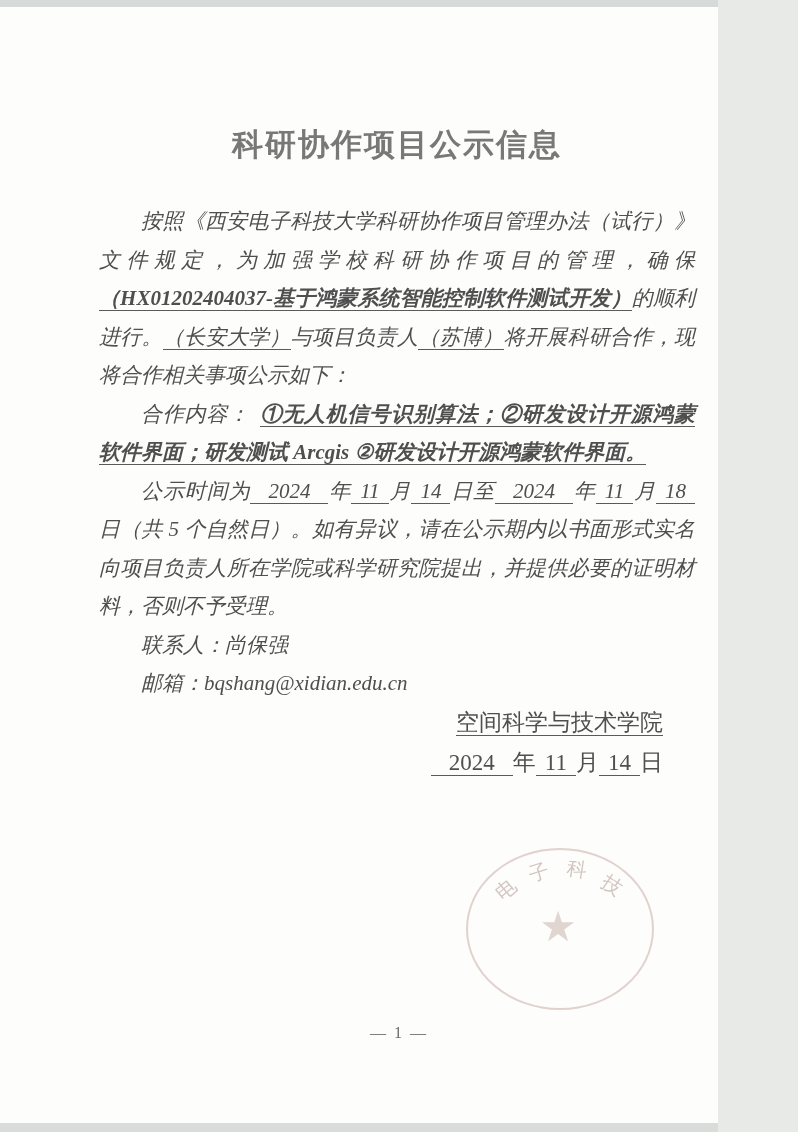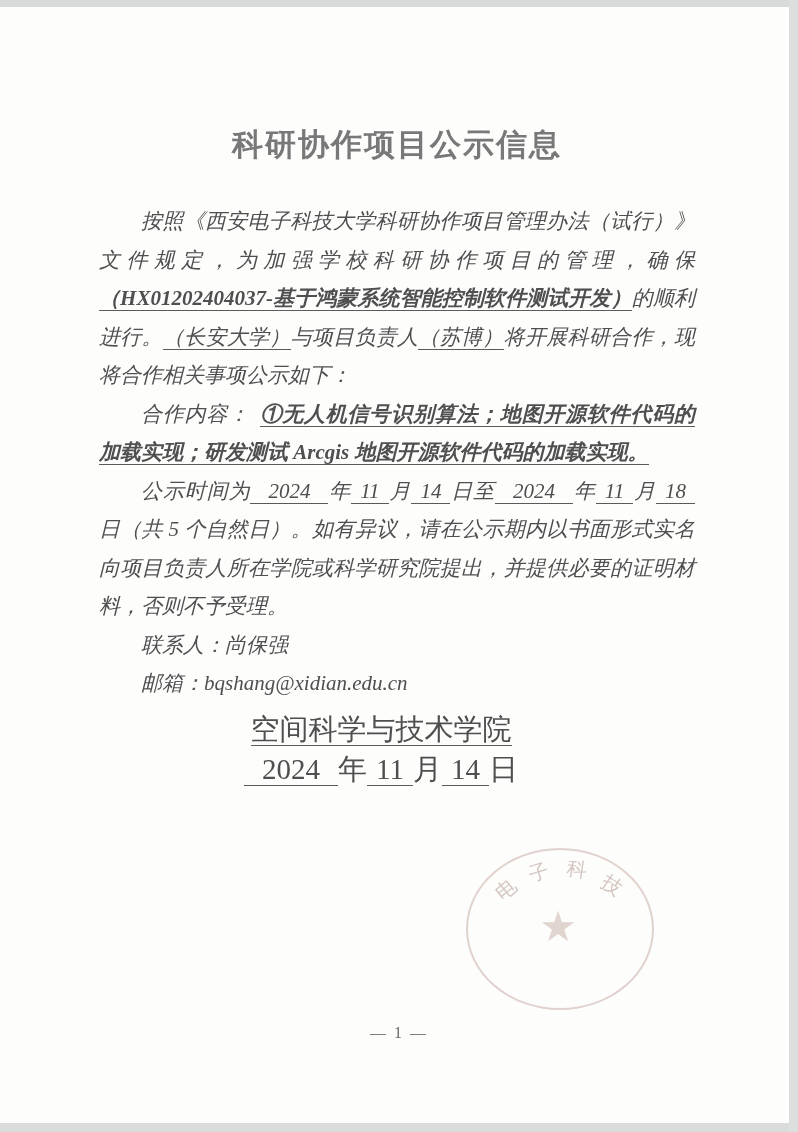--- a/index.html
+++ b/index.html
@@ -1,18 +1,18 @@
 <!DOCTYPE html>
 <html><head>
 <meta charset="utf-8">
 <style>
   html,body { margin:0; padding:0; background:#e8eae8; }
   .scan {
     position:relative;
-    width:798px; height:1132px;
+    width:718px; height:1132px;
     background:#fdfdfc;
     overflow:hidden;
     font-family:"Liberation Serif","DejaVu Serif",serif;
     color:#4f4f50;
   }
   
   .edge-top   { position:absolute; left:0; top:0; width:798px; height:7px; background:#d6dad8; }
   .edge-bottom{ position:absolute; left:0; top:1123px; width:798px; height:9px; background:#d9dcda; }
   .edge-right { position:absolute; left:789px; top:0; width:9px; height:1132px; background:#dcdfdd; }
 
@@ -40,24 +40,24 @@
   .indent { text-indent:2em; }
   
   .u  { border-bottom:1.5px solid #5a5a5a; }
   .bv { font-weight:600; }                  
   .blank-wide   { border-bottom:1.5px solid #5a5a5a; padding:0 18px; }
   .blank-narrow { border-bottom:1.5px solid #5a5a5a; padding:0 9px; }
   .gap { display:inline-block; width:18px; }
   .gap-sm { display:inline-block; width:10px; }
 
   .signature {
-    margin-top:6px;
-    text-align:center;
+    margin-top:0;
+    text-align:right;
     padding-right:32px;
-    font-size:29px;
+    font-size:23px;
     line-height:40px;
   }
   .page-number {
     position:absolute;
     left:0; top:1024px; width:798px;
     text-align:center;
     font-size:16px;
     color:#6a6a6a;
     letter-spacing:2px;
   }
@@ -98,21 +98,21 @@
 
 <div class="scan">
   <div class="edge-top"></div>
 
   <div class="doc">
     <h1 class="title">科研协作项目公示信息</h1>
 
     <p class="para indent"><span>按照《西安电子科技大学科研协作项目管理办法（试行）》文件规定，为加强学校科研协作项目的管理，确保</span><span class="u bv">（HX01202404037-基于鸿蒙系统智能控制软件测试开发）</span><span>的顺利进行。</span><span class="u">（长安大学）</span><span>与项目负责人</span><span class="u">（苏博）</span><span>将开展科研合作，现将合作相关事项公示如下：</span></p>
 
 
-    <p class="para indent"><span>合作内容：</span><span class="gap-sm"></span><span class="u bv">①无人机信号识别算法；地图开源软件代码的加载实现；研发测试 Arcgis 地图开源软件代码的加载实现。</span></p>
+    <p class="para indent"><span>合作内容：</span><span class="gap-sm"></span><span class="u bv">①无人机信号识别算法；②研发设计开源鸿蒙软件界面；研发测试 Arcgis ②研发设计开源鸿蒙软件界面。</span></p>
 
 
 
     <p class="para indent"><span>公示时间为</span><span class="blank-wide">2024</span><span>年</span><span class="blank-narrow">11</span><span>月</span><span class="blank-narrow">14</span><span>日至</span><span class="blank-wide">2024</span><span>年</span><span class="blank-narrow">11</span><span>月</span><span class="blank-narrow">18</span><span>日（共 5 个自然日）。如有异议，请在公示期内以书面形式实名向项目负责人所在学院或科学研究院提出，并提供必要的证明材料，否则不予受理。</span></p>
 
     <p class="para indent"><span>联系人：</span><span>尚保强</span></p>
 
     <p class="para indent"><span>邮箱：</span><span>bqshang@xidian.edu.cn</span></p>
 
 

